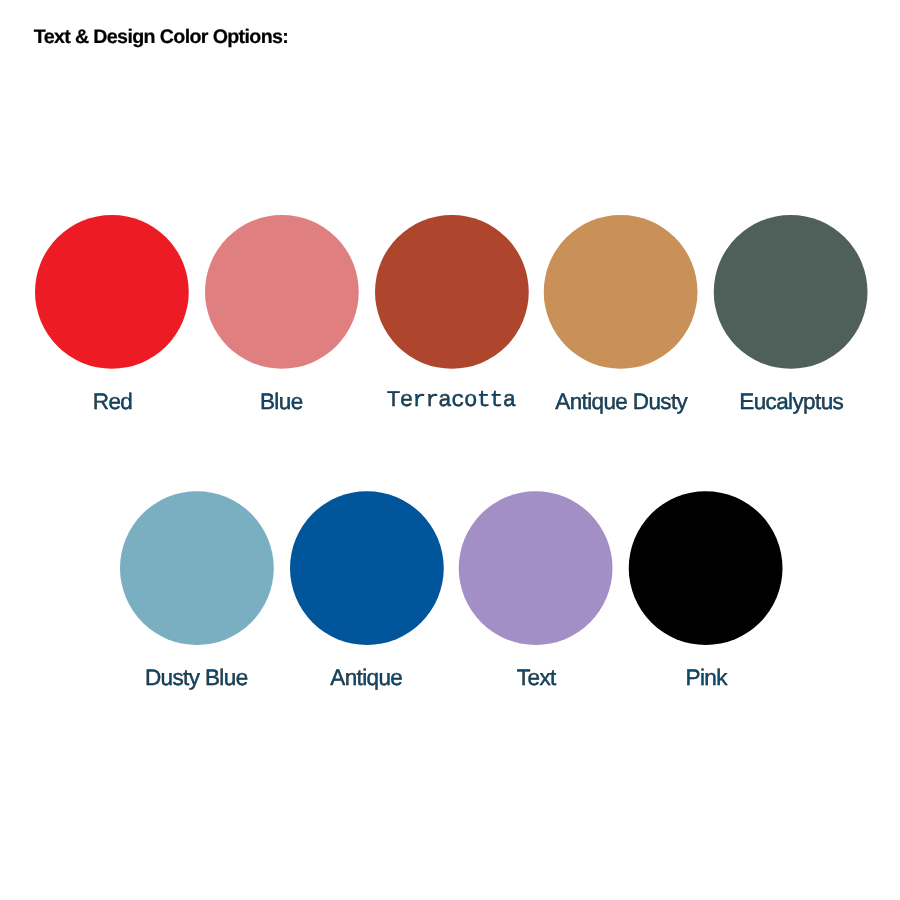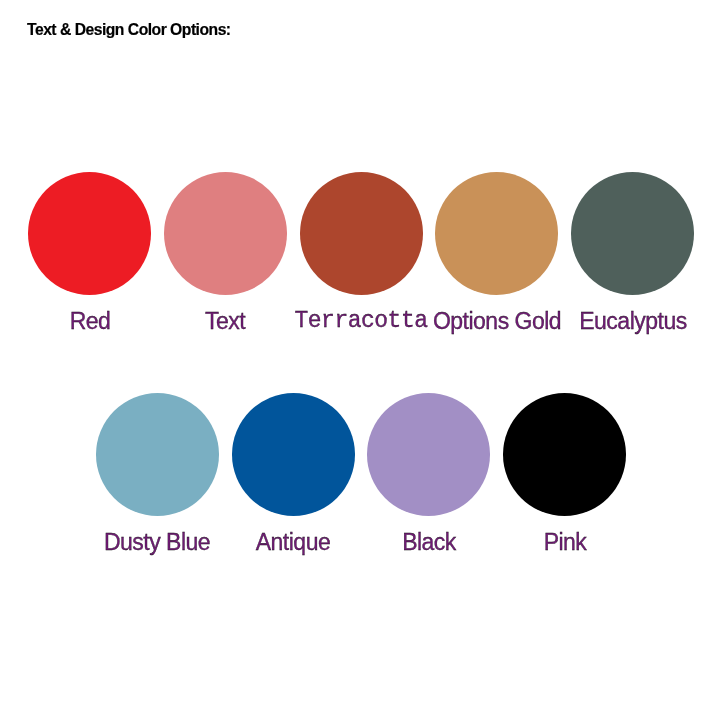--- a/index.html
+++ b/index.html
@@ -54,23 +54,23 @@
     height: 123px;
     border-radius: 50%;
     background: #ffffff;
   }
   .swatch-label {
     will-change: transform;
     position: absolute;
     left: 50%;
     transform: translateX(-50%);
     top: 139px;
-    font-size: 23px;
+    font-size: 18px;
     letter-spacing: -0.5px;
-    color: #701a75;
+    color: #0c4a6e;
     -webkit-text-stroke: 0.3px #141414;
     white-space: nowrap;
     line-height: 20px;
   }
   
   #swatch-row-1 .swatch:nth-child(1) { left: 28px; }
   #swatch-row-1 .swatch:nth-child(2) { left: 163.75px; }
   #swatch-row-1 .swatch:nth-child(3) { left: 299.5px; font-family: Liberation Mono, monospace; }
   #swatch-row-1 .swatch:nth-child(4) { left: 435.25px; }
   #swatch-row-1 .swatch:nth-child(5) { left: 571px; }
@@ -86,48 +86,48 @@
 
   <div class="heading">Text &amp; Design Color Options:</div>
 
   <div class="swatch-row" id="swatch-row-1">
     <div class="swatch">
       <div class="swatch-dot" style="background-color: rgb(237, 28, 36);"></div>
       <div class="swatch-label">Red</div>
     </div>
     <div class="swatch">
       <div class="swatch-dot" style="background-color: rgb(223, 127, 128);"></div>
-      <div class="swatch-label">Text</div>
+      <div class="swatch-label">Blue</div>
     </div>
     <div class="swatch">
       <div class="swatch-dot" style="background-color: rgb(173, 70, 45);"></div>
       <div class="swatch-label">Terracotta</div>
     </div>
     <div class="swatch">
       <div class="swatch-dot" style="background-color: rgb(201, 145, 88);"></div>
-      <div class="swatch-label">Options Gold</div>
+      <div class="swatch-label">Antique Dusty</div>
     </div>
     <div class="swatch">
       <div class="swatch-dot" style="background-color: rgb(79, 96, 91);"></div>
       <div class="swatch-label">Eucalyptus</div>
     </div>
   </div>
 
   <div class="swatch-row" id="swatch-row-2">
     <div class="swatch">
       <div class="swatch-dot" style="background-color: rgb(122, 175, 194);"></div>
       <div class="swatch-label">Dusty Blue</div>
     </div>
     <div class="swatch">
       <div class="swatch-dot" style="background-color: rgb(1, 85, 155);"></div>
       <div class="swatch-label">Antique</div>
     </div>
     <div class="swatch">
       <div class="swatch-dot" style="background-color: rgb(162, 143, 197);"></div>
-      <div class="swatch-label">Black</div>
+      <div class="swatch-label">Text</div>
     </div>
     <div class="swatch">
       <div class="swatch-dot" style="background-color: rgb(0, 0, 0);"></div>
       <div class="swatch-label">Pink</div>
     </div>
   </div>
 
 </div>
 
 </body></html>

